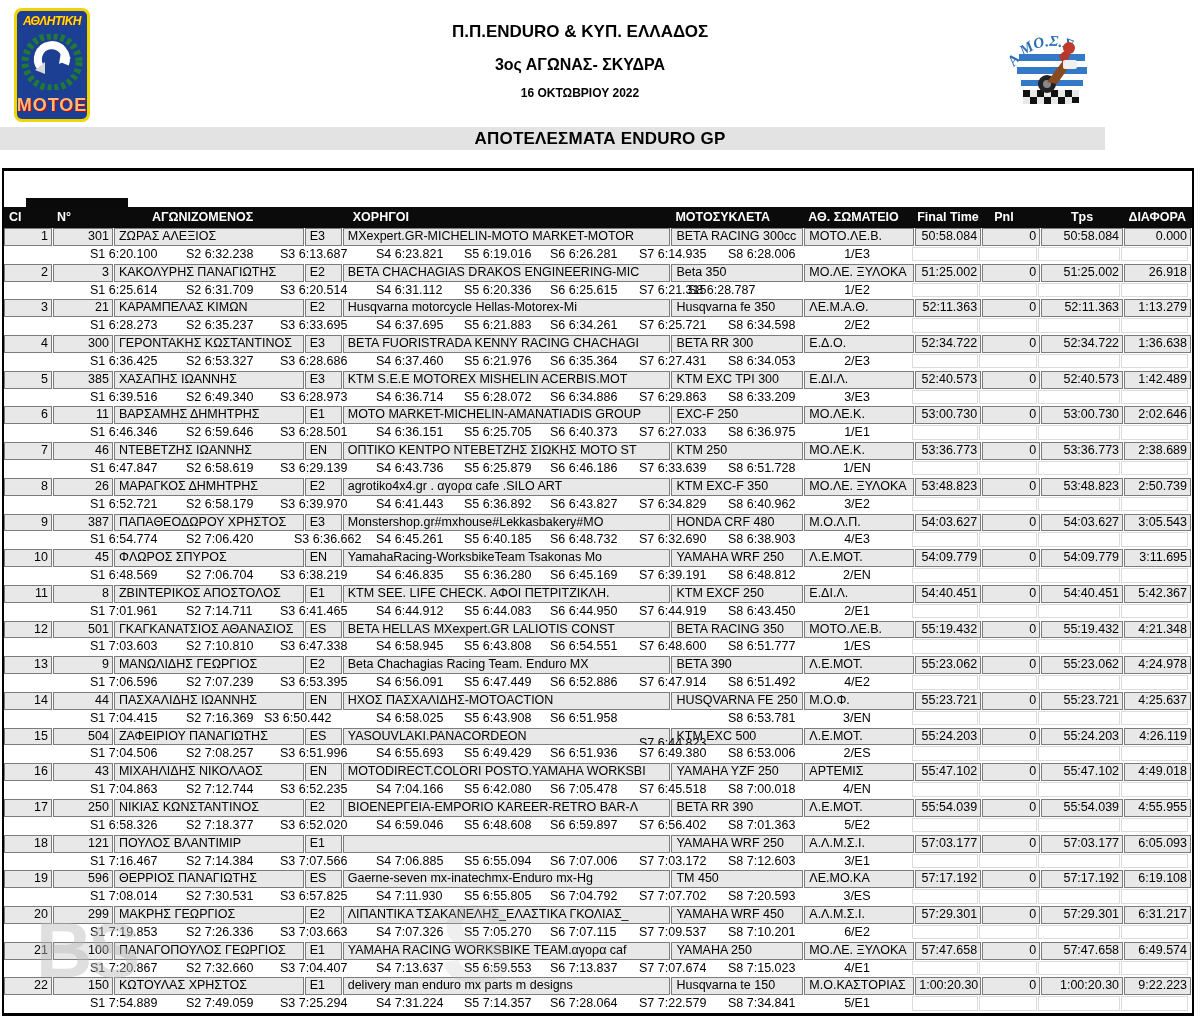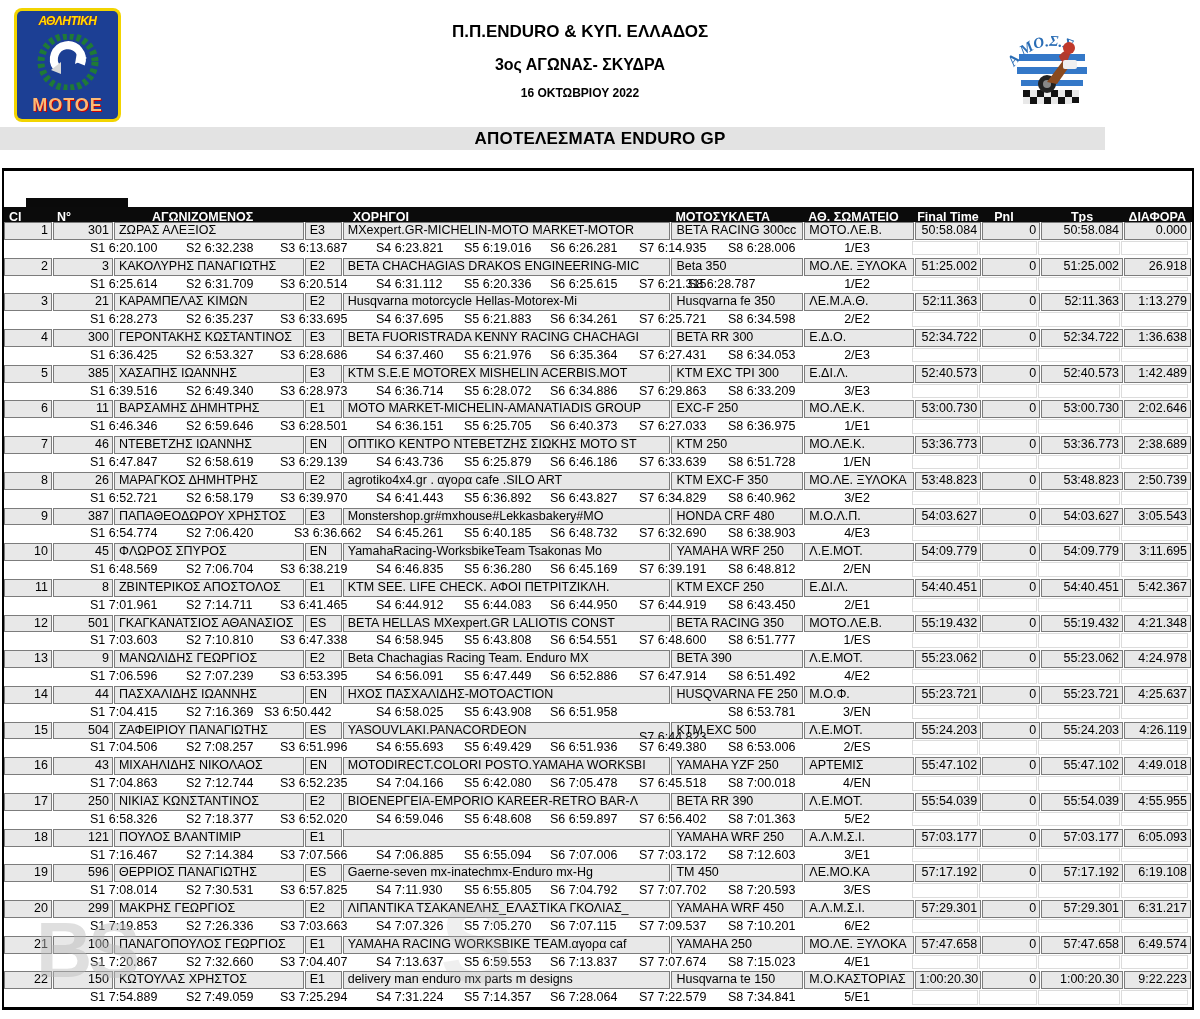--- a/index.html
+++ b/index.html
@@ -1,20 +1,20 @@
 <!DOCTYPE html>
 <html><head>
 <meta charset="utf-8">
 <style>
   html,body{margin:0;padding:0;background:#fff;}
   #page{position:relative;width:1200px;height:1019px;background:#fff;overflow:hidden;
         font-family:"Liberation Sans",sans-serif;color:#000;}
 
   
-  #logo-left{position:absolute;left:14px;top:8px;width:107px;height:114px;
+  #logo-left{position:absolute;left:14px;top:8px;width:76px;height:114px;
              background:#f2d400;border-radius:8px;padding:3px;box-sizing:border-box;}
   #logo-left .inner{width:100%;height:100%;background:#1c3f94;border-radius:5px;
              display:flex;flex-direction:column;align-items:center;justify-content:space-between;
              padding:3px 2px;box-sizing:border-box;}
   #logo-left .t{color:#ffe000;font-style:italic;font-weight:bold;font-size:12px;
              text-shadow:0 0 1px #c00;letter-spacing:-0.5px;}
   #logo-left .b{color:#fdba74;font-weight:bold;font-size:18px;letter-spacing:1px;
              text-shadow:1px 1px 0 #c00;}
   #title-block{position:absolute;left:300px;top:22px;width:560px;text-align:center;}
   #title1{font-size:17px;font-weight:bold;}
@@ -30,21 +30,21 @@
   .wm{position:absolute;font-weight:bold;color:#b9b9b9;opacity:0.45;z-index:5;pointer-events:none;}
   #wm1{left:36px;top:905px;font-size:78px;letter-spacing:-4px;}
   #wm2{left:440px;top:880px;font-size:110px;letter-spacing:8px;opacity:0.22;}
 
   
   #rtable{position:absolute;left:2px;top:168px;width:1192px;box-sizing:border-box;
           border:2px solid #000;border-top-width:3px;border-bottom-width:3px;background:#fff;}
   #spacer{position:relative;height:36px;}
   #artifact{position:absolute;left:22px;bottom:0;width:102px;height:9px;background:#0a0a0a;}
 
-  .hrow{display:flex;height:15px;background:#0b0b0b;color:#fff;font-size:12.5px;
+  .hrow{display:flex;height:21px;background:#0b0b0b;color:#fff;font-size:12.5px;
         font-weight:bold;line-height:21px;overflow:hidden;}
   .hrow .hc{box-sizing:border-box;margin-right:1px;white-space:nowrap;}
 
   
   .c-cl{width:48px}.c-num{width:60px}.c-name{width:190px}.c-cls{width:37px}
   .c-spon{width:328px}.c-bike{width:132px}.c-club{width:110px}
   .c-final{width:66px}.c-pnl{width:58px}.c-tps{width:82px}.c-diff{width:67px}
 
   .row-main{display:flex;height:17.85px;background:#fff;}
   .row-main .cell{box-sizing:border-box;background:#e8e8e8;border:1px solid #7c7c7c;

